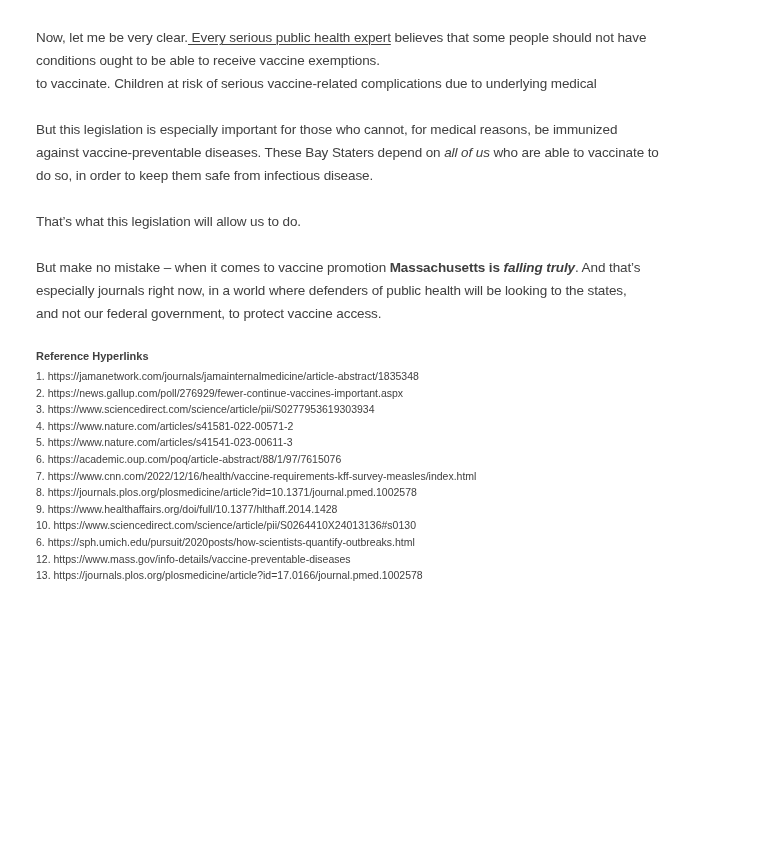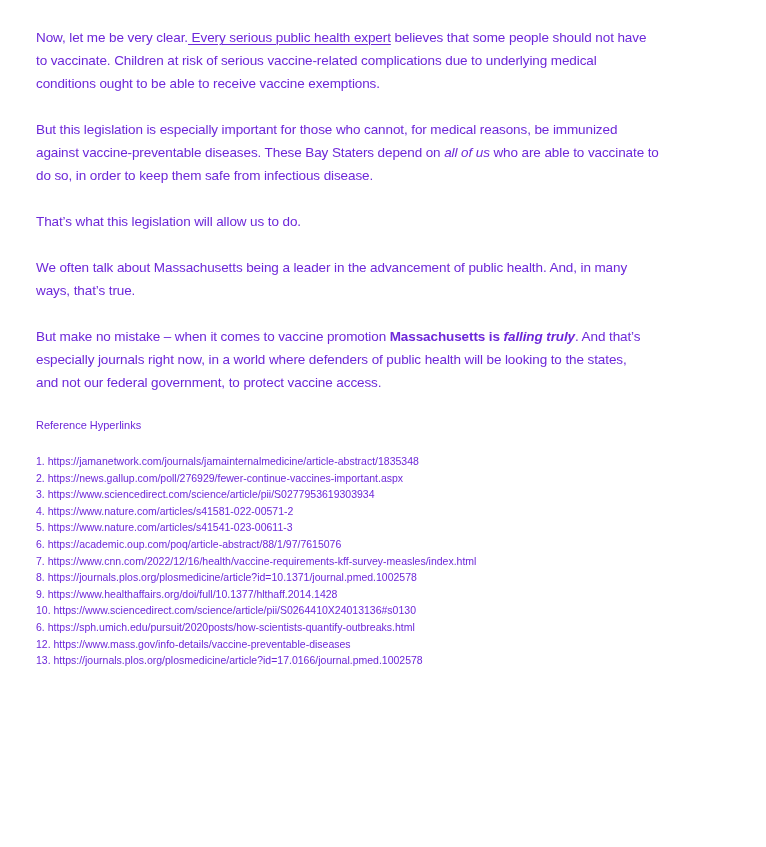--- a/index.html
+++ b/index.html
@@ -7,21 +7,21 @@
     padding: 0;
     background: #ffffff;
   }
   .page {
     position: relative;
     width: 766px;
     height: 847px;
     background: #ffffff;
     overflow: hidden;
     font-family: "Liberation Sans", "DejaVu Sans", sans-serif;
-    color: #6d28d9;
+    color: #404040;
   }
   .letter-body {
     padding: 26px 30px 0 36px;
     font-size: 13.5px;
     line-height: 23px;
     letter-spacing: -0.1px;
   }
   .para {
     margin: 0 0 23px 0;
   }
@@ -31,51 +31,47 @@
   .seg-u { text-decoration: underline; text-underline-offset: 2px; text-decoration-thickness: 1px; }
   .seg-i { font-style: italic; }
   .seg-b { font-weight: bold; margin-top: 35px; }
   .refs {
     padding: 0 0 0 36px;
     margin-top: 0;
     font-size: 10.5px;
     letter-spacing: 0;
   }
   .refs-title {
-    font-weight: normal;
+    font-weight: bold;
     font-size: 11px;
     line-height: 17px;
-    margin-bottom: 19px;
+    margin-bottom: 3px;
   }
   .ref-line {
     line-height: 16.6px;
     white-space: nowrap;
   }
 </style>
 </head>
 <body>
 
 <div class="page">
   <div class="letter-body" id="letter-body">
       <div class="para">
         <div class="line"><span class="">Now, let me be very clear.</span><span class="seg-u"> Every serious public health expert</span><span class=""> believes that some people should not have</span></div>
+        <div class="line"><span class="">conditions ought to be able to receive vaccine exemptions.</span></div>
         <div class="line"><span class="">to vaccinate. Children at risk of serious vaccine-related complications due to underlying medical</span></div>
-        <div class="line"><span class="">conditions ought to be able to receive vaccine exemptions.</span></div>
       </div>
       <div class="para">
         <div class="line"><span class="">But this legislation is especially important for those who cannot, for medical reasons, be immunized</span></div>
         <div class="line"><span class="">against vaccine-preventable diseases. These Bay Staters depend on </span><span class="seg-i">all of us</span><span class=""> who are able to vaccinate to</span></div>
         <div class="line"><span class="">do so, in order to keep them safe from infectious disease.</span></div>
       </div>
       <div class="para">
         <div class="line"><span class="">That’s what this legislation will allow us to do.</span></div>
-      </div>
-      <div class="para">
-        <div class="line"><span class="">We often talk about Massachusetts being a leader in the advancement of public health. And, in many</span></div>
-        <div class="line"><span class="">ways, that’s true.</span></div>
       </div>
       <div class="para">
         <div class="line"><span class="">But make no mistake – when it comes to vaccine promotion </span><span class="seg-b">Massachusetts is </span><span class="seg-i seg-b">falling truly</span><span class="">. And that’s</span></div>
         <div class="line"><span class="">especially journals right now, in a world where defenders of public health will be looking to the states,</span></div>
         <div class="line"><span class="">and not our federal government, to protect vaccine access.</span></div>
       </div>
     </div>
   <div class="refs">
     <div class="refs-title">Reference Hyperlinks</div>
     <div id="refs-list">

